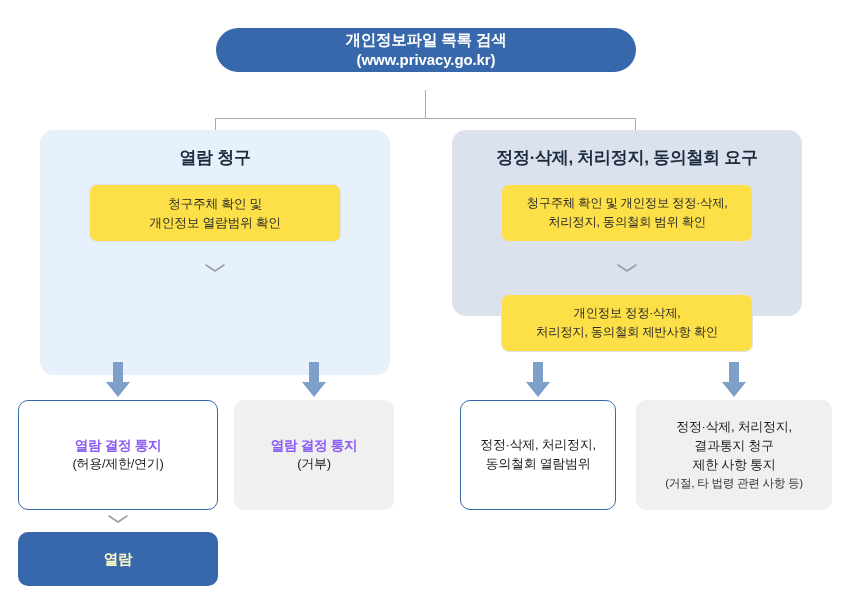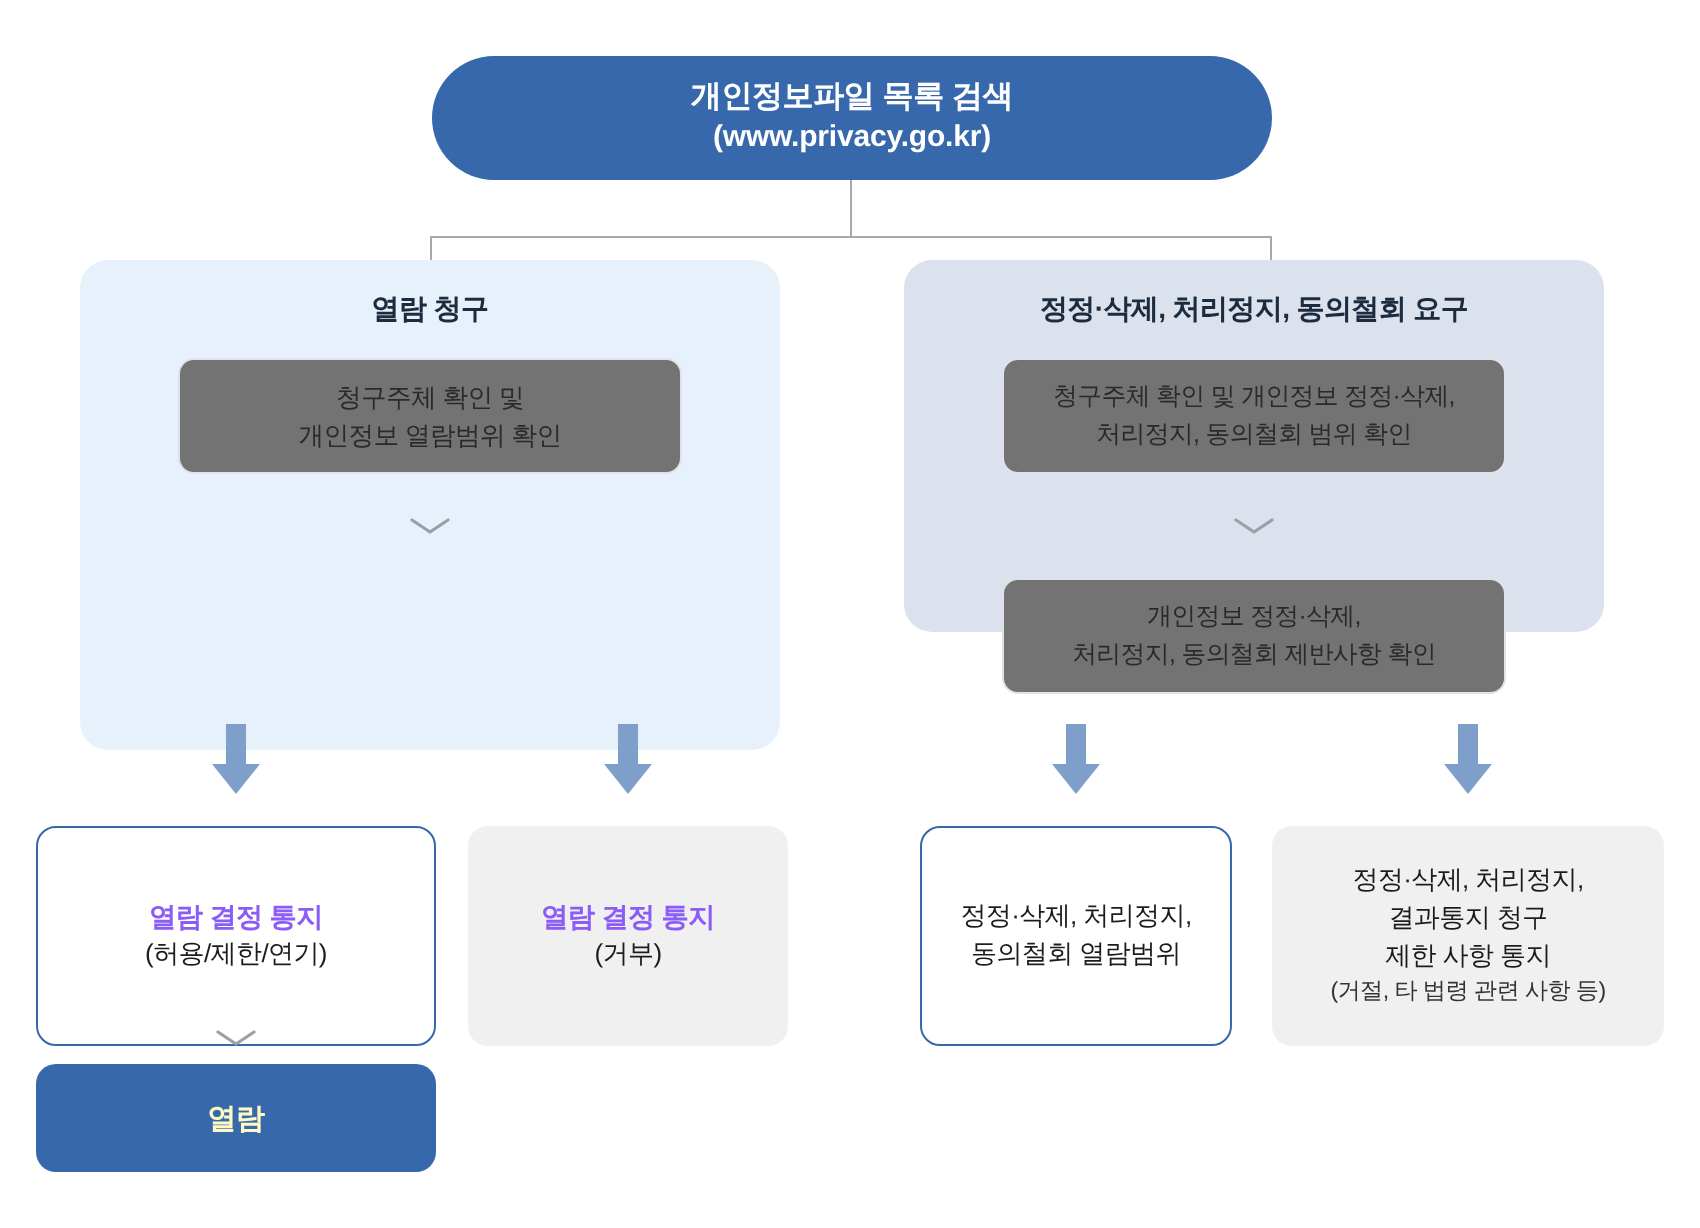--- a/index.html
+++ b/index.html
@@ -22,21 +22,21 @@
   }
 
   
   .abs { position: absolute; box-sizing: border-box; }
 
   
   .header-pill {
     left: 216px;
     top: 28px;
     width: 420px;
-    height: 62px;
+    height: 44px;
     background: #3668ab;
     border-radius: 31px;
     display: flex;
     flex-direction: column;
     align-items: center;
     justify-content: center;
     color: #ffffff;
     line-height: 1.28;
   }
   .header-pill .l1 {
@@ -67,30 +67,30 @@
     background: #e6f1fb;
   }
   .panel.right {
     left: 452px;
     width: 350px;
     height: 186px;
     background: #dbe1ed;
   }
   .panel-title {
     text-align: center;
-    font-size: 14px;
+    font-size: 17px;
     font-weight: bold;
     color: #1c2b3d;
     letter-spacing: -0.3px;
     margin-bottom: 14px;
   }
 
   
   .step {
-    background: #737373;
+    background: #fde047;
     border: 1px solid #dfe3e8;
     border-radius: 8px;
     display: flex;
     flex-direction: column;
     align-items: center;
     justify-content: center;
     line-height: 1.5;
     font-size: 12.8px;
     color: #2a2a2a;
     letter-spacing: -0.3px;
@@ -120,21 +120,20 @@
     height: 110px;
     border-radius: 10px;
     display: flex;
     flex-direction: column;
     align-items: center;
     justify-content: center;
     text-align: center;
     line-height: 1.45;
     letter-spacing: -0.3px;
     padding: 0 8px;
-    margin-top: 13px;
   }
   .result.outlined {
     background: #ffffff;
     border: 1.4px solid #3668ab;
   }
   .result.filled {
     background: #f0f0f0;
     border: 1px solid #f0f0f0;
   }
   .result .line-b {

